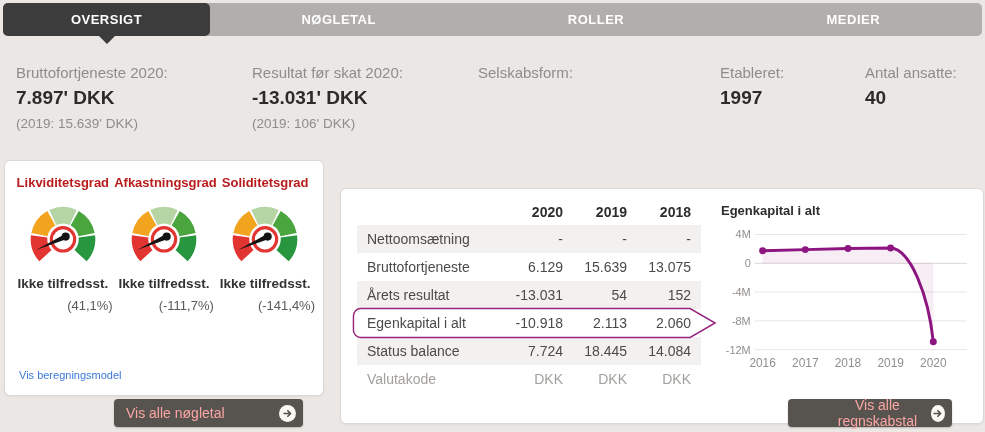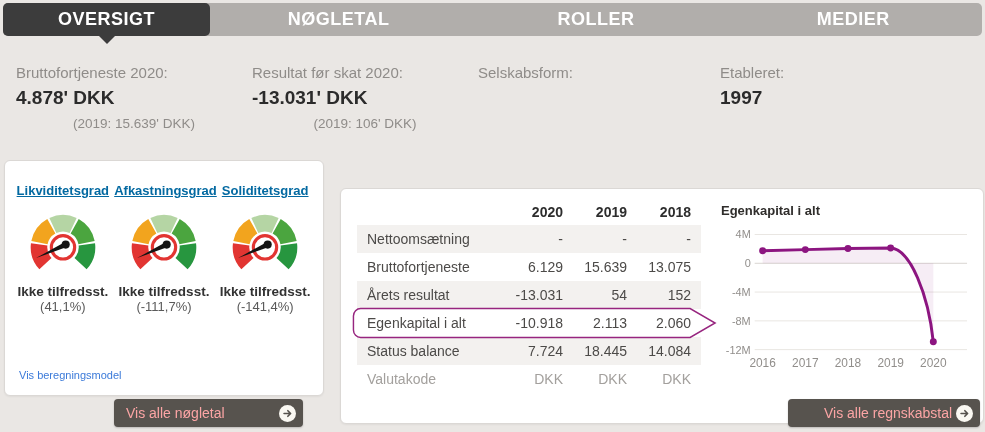--- a/index.html
+++ b/index.html
@@ -1,63 +1,63 @@
 <!DOCTYPE html>
 <html><head>
 <meta charset="utf-8">
 <style>
   html,body{margin:0;padding:0;}
   .page{position:relative;width:985px;height:432px;background:#eae7e4;overflow:hidden;
         font-family:"Liberation Sans","DejaVu Sans",sans-serif;-webkit-font-smoothing:antialiased;}
   
   .tabbar{position:absolute;left:3px;top:3px;width:979px;height:33px;background:#b1aeab;border-radius:5px;display:flex;}
-  .tab{flex:1;display:flex;align-items:center;justify-content:center;color:#fff;font-size:18px;
+  .tab{flex:1;display:flex;align-items:center;justify-content:center;color:#fff;font-size:13px;
        font-weight:700;letter-spacing:.5px;cursor:pointer;}
   .tab.active{flex:0 0 207px;background:#3c3c3c;border-radius:5px;position:relative;}
   .tab-pointer{position:absolute;left:50%;top:33px;margin-left:-8px;width:0;height:0;
        border-left:8px solid transparent;border-right:8px solid transparent;border-top:8px solid #3c3c3c;}
   
   .stats{position:absolute;left:16px;top:64px;display:flex;}
   .stat{display:block;}
   .stat .lbl{font-size:15px;color:#8f8c89;}
   .stat .val{font-size:19px;font-weight:700;color:#2b2b2b;margin-top:6px;}
-  .stat .sub{font-size:13.5px;color:#8f8c89;margin-top:7px;text-align:center;}
+  .stat .sub{font-size:13.5px;color:#8f8c89;margin-top:7px;}
   .stat.w1{width:236px}.stat.w2{width:226px}.stat.w3{width:242px}.stat.w4{width:145px}
   
   .card{position:absolute;top:160px;background:#fff;border:1px solid #dbd8d5;border-radius:6px;
         box-shadow:0 1px 2px rgba(0,0,0,.05);}
   .card.ratios{left:4px;width:318px;height:234px;}
   .card.fin{left:340px;width:642px;height:234px;margin-top:28px;}
   
   .gauges{display:flex;justify-content:space-between;padding:10px 8px 0;}
   .gcol{width:33%;text-align:center;}
-  .gtitle{font-size:13px;font-weight:700;color:#0369a1;white-space:nowrap;margin-top:12px;text-decoration:underline;}
+  .gtitle{font-size:13px;font-weight:700;color:#b91c1c;white-space:nowrap;margin-top:4px;}
   .gauge{width:90px;height:70px;margin-top:8px;}
   .gstatus{font-size:13.5px;font-weight:700;color:#333;margin-top:4px;white-space:nowrap;}
-  .gpct{font-size:13px;color:#5a5a5a;}
+  .gpct{font-size:13px;color:#5a5a5a;margin-top:7px;text-align:right;}
   .calc-link{position:absolute;left:14px;bottom:14px;font-size:11px;text-decoration:none;cursor:pointer;}
   
   .fin-table{position:absolute;left:16px;top:10px;width:344px;font-size:14px;color:#4c4a48;}
   .fin-row{display:flex;align-items:center;height:28px;padding:0 10px;box-sizing:border-box;}
   .fin-head{height:26px;font-weight:700;color:#2d2d2d;}
   .fin-row .rlbl{flex:1;text-align:left;}
   .fin-row .rval{width:64px;text-align:right;}
   .fin-row.alt{background:#f3f1ef;}
   .fin-row.muted{color:#a3a09d;}
   .fin-row.hl{position:relative;}
   .callout{position:absolute;left:-5px;top:-2px;width:365px;height:32px;pointer-events:none;}
   
   .chart-block{position:absolute;left:374px;top:10px;width:258px;}
   .chart-title{font-size:13px;font-weight:700;color:#2f2d2b;margin:4px 0 2px 6px;}
   
   .cta{position:absolute;top:399px;height:28px;border:none;border-radius:4px;display:flex;align-items:center;
        justify-content:space-between;padding:0 7px 0 12px;color:#fca5a5;font-size:14px;cursor:pointer;
        box-shadow:0 1px 2px rgba(0,0,0,.2);}
   .cta.ratios{left:114px;width:189px;}
-  .cta.fin{left:788px;width:192px;padding-left:36px;}
+  .cta.fin{left:788px;width:164px;padding-left:36px;}
   .arrow-circle{width:17px;height:17px;border-radius:50%;background:#faf8f2;display:flex;
        align-items:center;justify-content:center;}
 </style>
 </head>
 <body>
 
 <div class="page">
 
   <div class="tabbar">
     <div class="tab active" style="background-color: rgb(60, 60, 60);">
@@ -71,34 +71,38 @@
         <span>ROLLER</span>
       </div>
     <div class="tab">
         <span>MEDIER</span>
       </div>
   </div>
 
   <div class="stats">
     <div class="stat w1">
       <div class="lbl">Bruttofortjeneste 2020:</div>
-      <div class="val">4.878' DKK</div>
+      <div class="val">7.897' DKK</div>
       <div class="sub">(2019: 15.639' DKK)</div>
     </div>
     <div class="stat w2">
       <div class="lbl">Resultat før skat 2020:</div>
       <div class="val">-13.031' DKK</div>
       <div class="sub">(2019: 106' DKK)</div>
     </div>
     <div class="stat w3">
       <div class="lbl">Selskabsform:</div>
     </div>
     <div class="stat w4">
       <div class="lbl">Etableret:</div>
       <div class="val">1997</div>
+    </div>
+    <div class="stat">
+      <div class="lbl">Antal ansatte:</div>
+      <div class="val">40</div>
     </div>
   </div>
 
   <div class="card ratios">
     <div class="gauges">
 
       <div class="gcol">
         <div class="gtitle">Likviditetsgrad</div>
         <svg class="gauge" viewBox="0 0 100 78">
           <path d="M23.7,70.6 A36,36 0 0 1 14.3,41.6 L32.6,43.9 A17.5,17.5 0 0 0 37.2,57.9 Z" style="fill: rgb(226, 53, 50);"></path>

